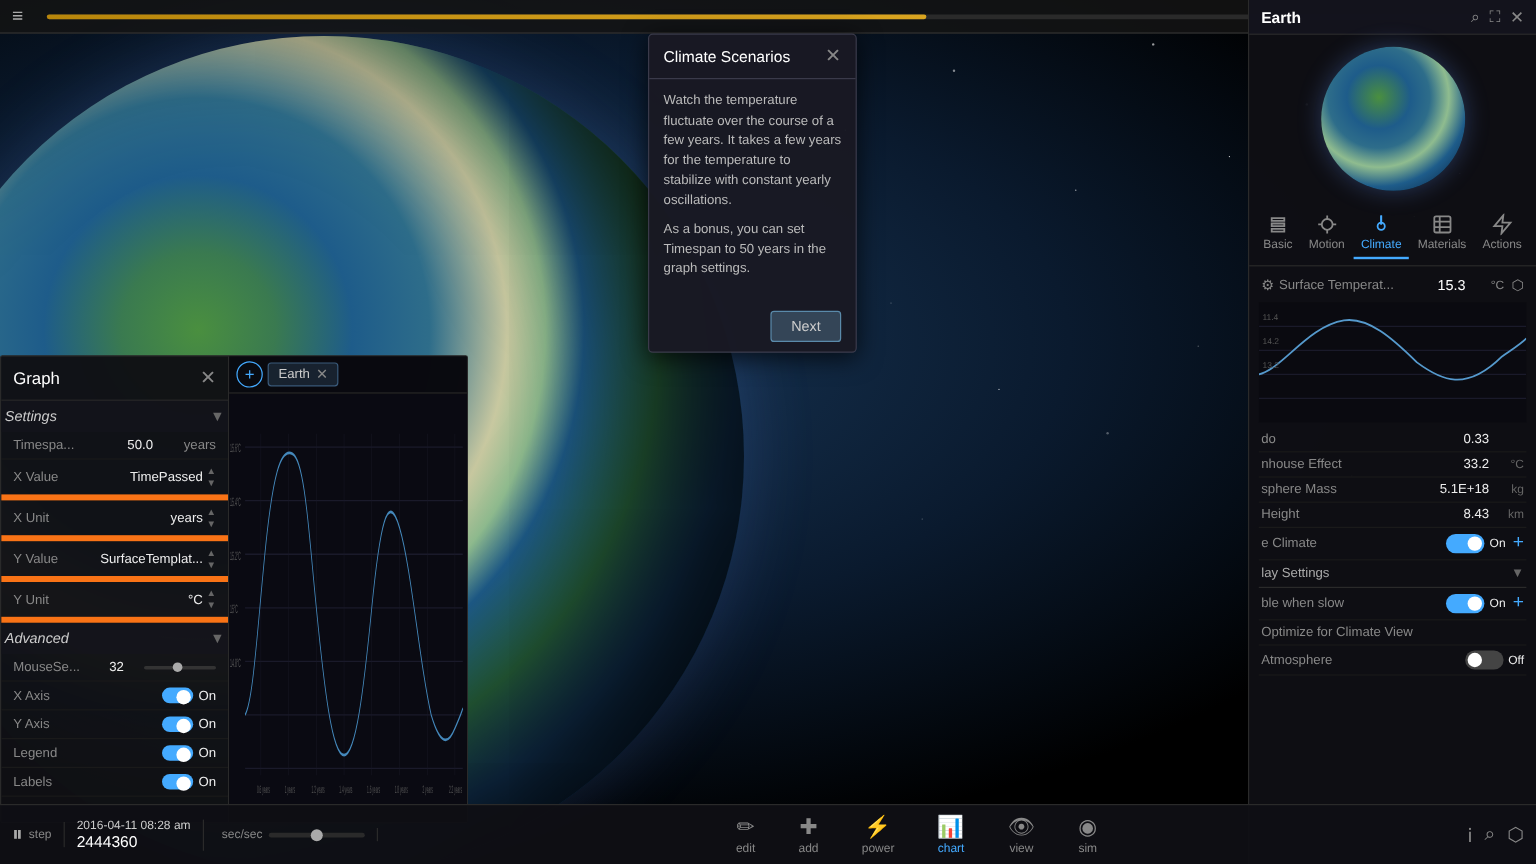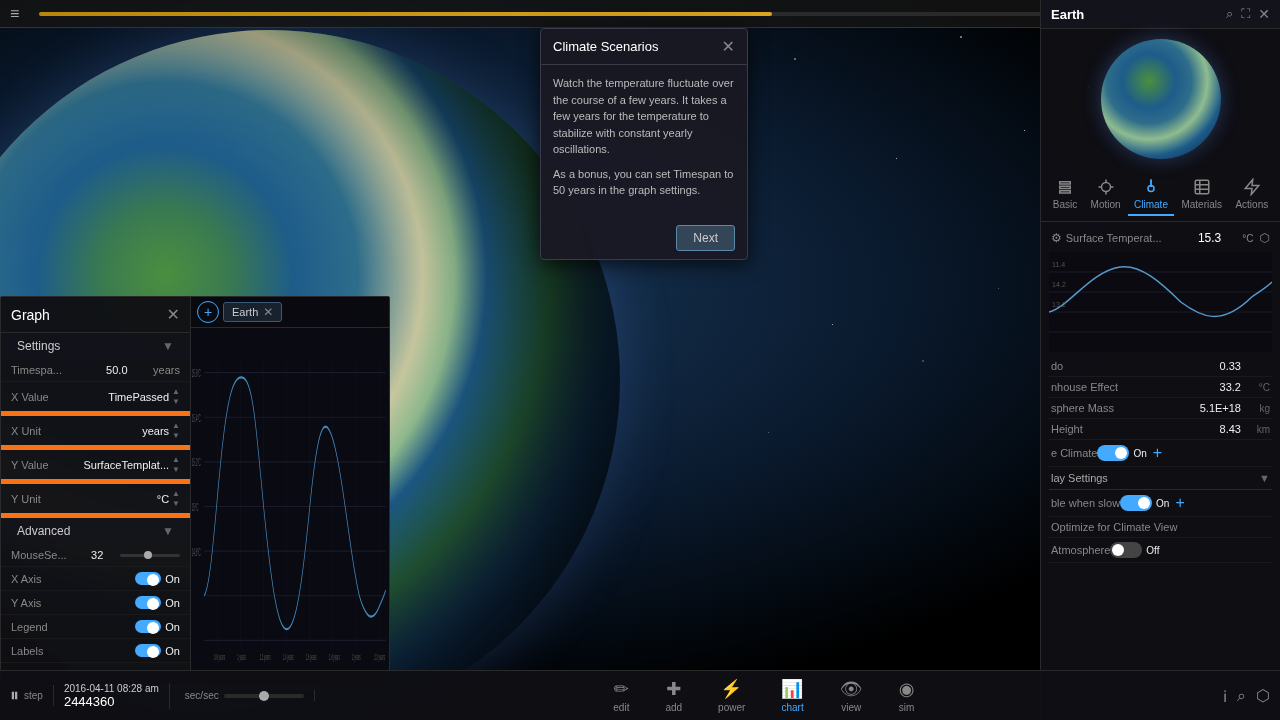--- a/index.html
+++ b/index.html
@@ -236,21 +236,21 @@
       background: #444;
     }
     .toggle-switch.off::after {
       left: 2px;
       right: auto;
     }
 
     .toggle-row {
       display: flex;
       align-items: center;
-      justify-content: flex-start;
+      justify-content: space-between;
       padding: 4px 2px;
       border-bottom: 1px solid #1a1a1a;
       font-size: 11px;
     }
     .toggle-label {
       color: #888;
     }
     .toggle-on-label {
       color: #eee;
       font-size: 10px;
@@ -419,23 +419,24 @@
     }
     .graph-close {
       color: #888;
       cursor: pointer;
       font-size: 16px;
     }
 
     .graph-section-header {
       display: flex;
       justify-content: space-between;
-      padding: 6px 16px;
+      padding: 6px 3px;
       background: rgba(20,20,30,0.5);
       cursor: pointer;
+      font-style: italic;
     }
     .graph-section-title {
       color: #ccc;
       font-size: 12px;
     }
     .graph-section-chevron {
       color: #666;
       font-size: 12px;
     }
 
@@ -592,21 +593,21 @@
     .graph-svg-container {
       flex: 1;
       position: relative;
       overflow: hidden;
     }
 
     #climate-modal {
       position: absolute;
       top: 28px;
       left: 540px;
-      width: 208px;
+      width: 174px;
       background: rgba(25,25,35,0.97);
       border: 1px solid #3a3a4a;
       border-radius: 4px;
       z-index: 100;
       pointer-events: all;
       box-shadow: 0 4px 20px rgba(0,0,0,0.7);
     }
 
     .modal-header {
       display: flex;

